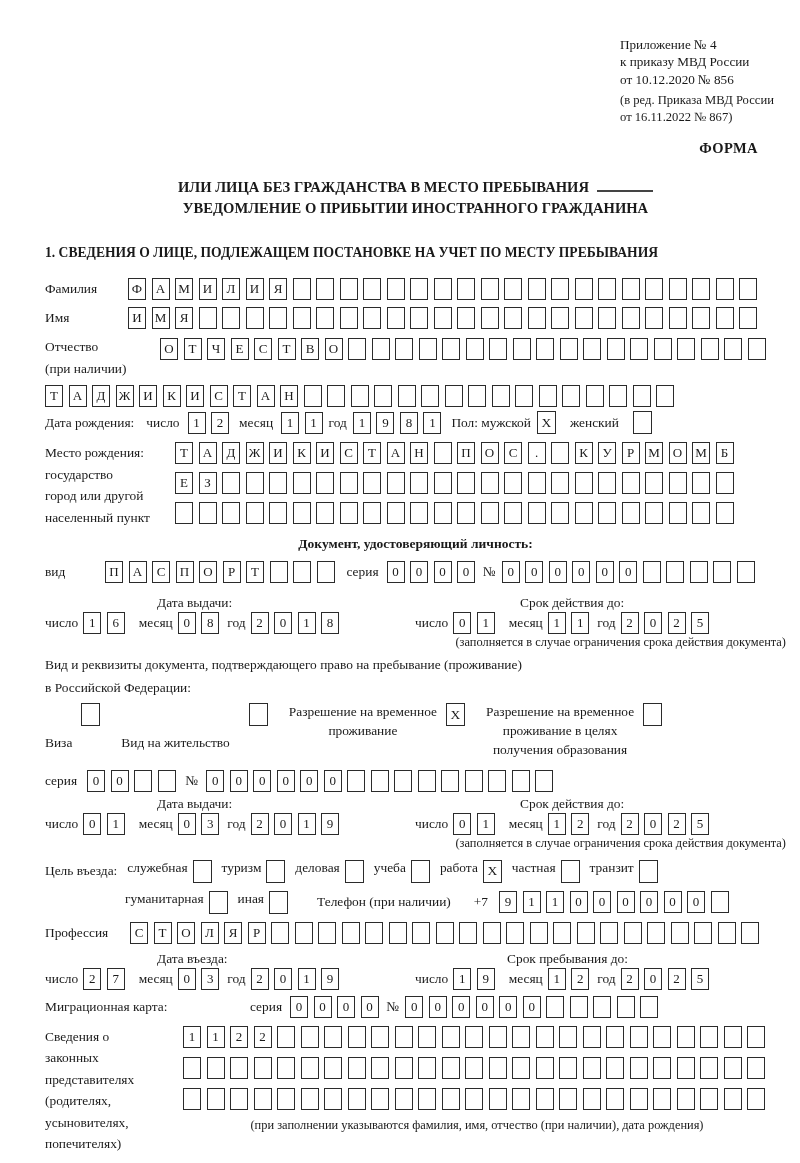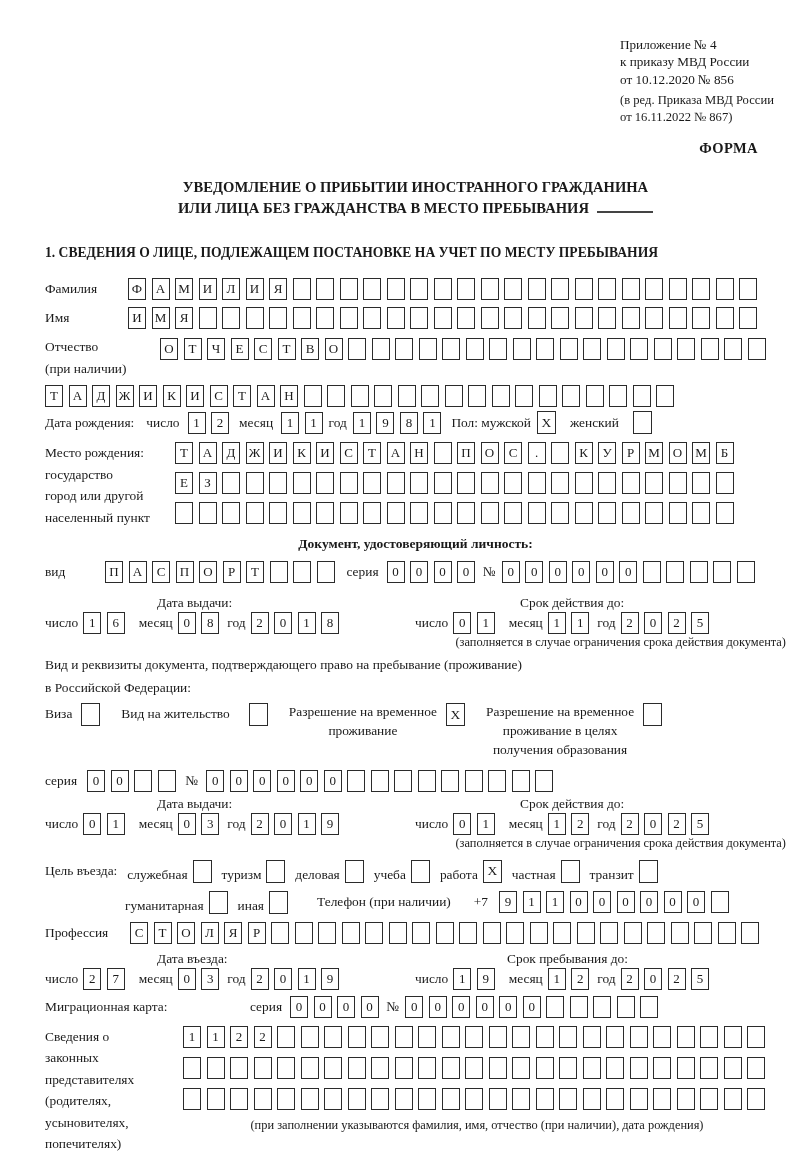--- a/index.html
+++ b/index.html
@@ -60,25 +60,25 @@
   .dg .cells { margin-left: 5px; }
   .dg .t { flex: none; }
 
   .note { text-align: right; font-size: 12.4px; margin: -2px 0 7px; }
   .intro { margin-bottom: 7px; font-family: Liberation Serif, serif; }
 
   
   .visa-row { display: flex; gap: 21px; margin-bottom: 10px; align-items: flex-start; }
   .vopt { display: flex; gap: 9px; align-items: flex-start; flex: none; }
   .vopt .vlines { text-align: center; line-height: 1.4; }
-  .vopt .lbl { padding-top: 3px; }
+  .vopt .lbl { padding-top: 3px; margin-top: 29px; }
 
   
   .purpose { display: flex; align-items: center; gap: 5px; margin-bottom: 8px; }
-  .purpose .pair { display: flex; align-items: flex-end; gap: 5px; margin-left: 5px; flex: none; }
+  .purpose .pair { display: flex; align-items: flex-start; gap: 5px; margin-left: 5px; flex: none; }
   .purpose2 { padding-left: 75px; }
   .caption { text-align: center; font-size: 12.4px; margin-top: 3px; width: 588px; }
 </style>
 </head>
 <body>
 
 <div class="page">
 
   <div class="ref">
     <div>Приложение № 4</div>
@@ -86,22 +86,22 @@
     <div>от 10.12.2020 № 856</div>
     <div class="amend">
       <div>(в ред. Приказа МВД России</div>
       <div>от 16.11.2022 № 867)</div>
     </div>
   </div>
 
   <div class="forma">ФОРМА</div>
 
   <div class="title">
+    <div><span>ИЛИ ЛИЦА БЕЗ ГРАЖДАНСТВА В МЕСТО ПРЕБЫВАНИЯ</span><span class="blank-line"></span></div>
     <div>УВЕДОМЛЕНИЕ О ПРИБЫТИИ ИНОСТРАННОГО ГРАЖДАНИНА</div>
-    <div><span>ИЛИ ЛИЦА БЕЗ ГРАЖДАНСТВА В МЕСТО ПРЕБЫВАНИЯ</span><span class="blank-line"></span></div>
   </div>
 
   <div class="sec">1. СВЕДЕНИЯ О ЛИЦЕ, ПОДЛЕЖАЩЕМ ПОСТАНОВКЕ НА УЧЕТ ПО МЕСТУ ПРЕБЫВАНИЯ</div>
 
   <div class="form">
 
     <div class="row">
       <span class="lbl w83">Фамилия</span>
       <span class="cells">
           <span class="cell">Ф</span>

